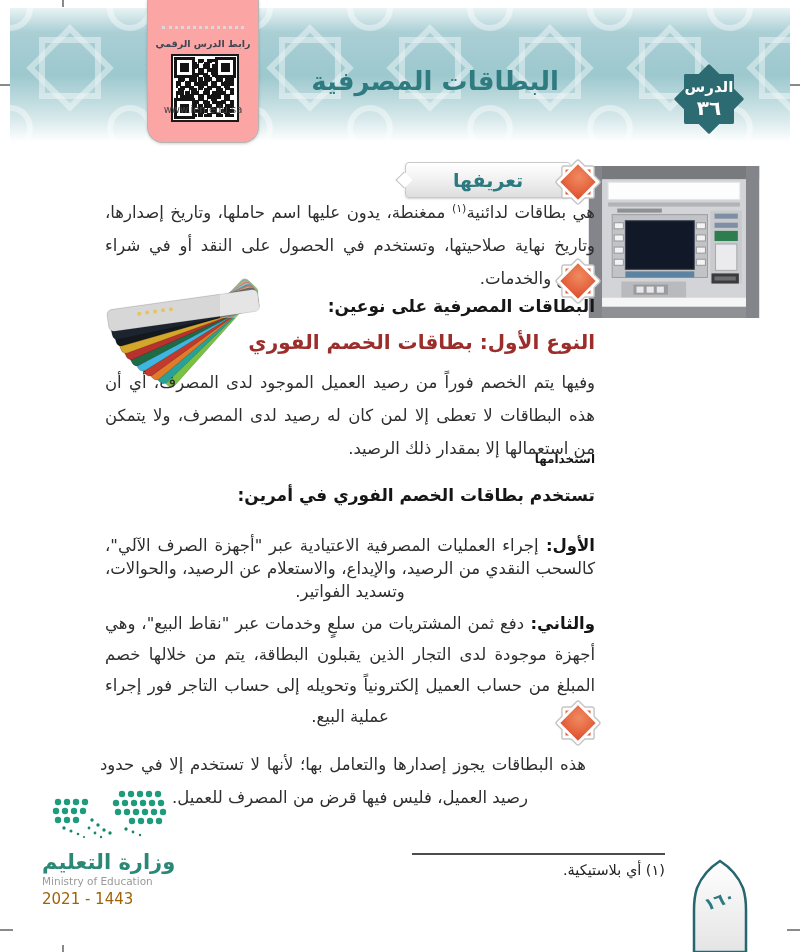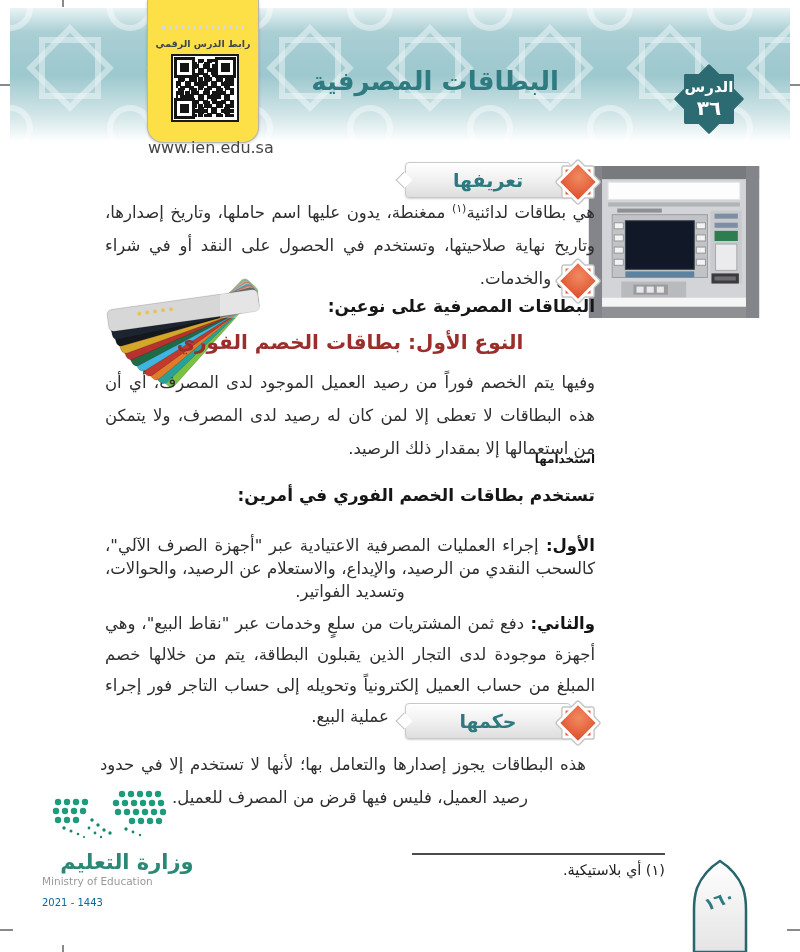--- a/index.html
+++ b/index.html
@@ -11,36 +11,36 @@
   .crop.h{width:13px;height:2px;}
   .crop.v{width:2px;height:7px;}
 
   
   .band{position:absolute;left:10px;top:8px;width:780px;height:134px;overflow:hidden;}
   .band svg{position:absolute;inset:0;}
   .page-title{position:absolute;left:240px;top:66px;width:390px;text-align:center;
       font-size:26px;font-weight:bold;color:#2e7b80;direction:rtl;z-index:3;}
 
   
-  .qr-tag{position:absolute;left:147px;top:0;width:110px;height:142px;background:#fde047;
+  .qr-tag{position:absolute;left:147px;top:0;width:110px;height:142px;background:#fca5a5;
       border:1px solid #b5b5b5;border-top:none;border-radius:0 0 16px 16px;z-index:4;
       box-shadow:0 1px 3px rgba(0,0,0,.18);}
   .qr-perf{position:absolute;left:14px;top:26px;width:82px;border-top:3px dotted #d9d9d9;}
   .qr-label{position:absolute;left:0;top:38px;width:100%;text-align:center;direction:rtl;
       font-size:9.5px;font-weight:bold;color:#3c4550;}
   .qr-code{position:absolute;left:23px;top:54px;width:64px;height:64px;background:#fff;
       border:2px solid #1a1a1a;}
   .qr-mod{position:absolute;inset:3px;
       background:
         conic-gradient(#141414 25%, transparent 0 50%, #141414 0 75%, transparent 0) 0 0/9px 9px,
         conic-gradient(transparent 25%, #141414 0 50%, transparent 0 75%, #141414 0) 2px 3px/13px 13px;}
   .qf{position:absolute;width:15px;height:15px;border:3px solid #141414;background:#fff;}
   .qf::after{content:"";position:absolute;inset:3px;background:#141414;}
   .qf.tl{left:1px;top:1px;} .qf.tr{right:1px;top:1px;} .qf.bl{left:1px;bottom:1px;}
-  .qr-url{position:absolute;left:0;top:138px;width:100%;text-align:center;font-size:16px;color:#444;}
+  .qr-url{position:absolute;left:0;top:104px;width:100%;text-align:center;font-size:10px;color:#444;}
 
   
   .lesson-badge{position:absolute;left:660px;top:50px;width:98px;height:98px;z-index:3;}
   .lesson-badge svg{position:absolute;inset:0;}
   .lb-text{position:absolute;inset:0;display:flex;flex-direction:column;align-items:center;
       justify-content:center;color:#fff;direction:rtl;z-index:2;}
   .lb-word{font-size:15px;font-weight:bold;line-height:18px;}
   .lb-num{font-size:20px;font-weight:bold;line-height:24px;}
 
   
@@ -55,34 +55,34 @@
   .sec-title{color:#2c7a80;font-weight:bold;font-size:19px;direction:rtl;}
   .sec-star{position:absolute;right:-10px;top:0;width:58px;height:58px;}
 
   
   .para{position:absolute;left:105px;width:490px;direction:rtl;text-align:justify;
       font-size:16.5px;line-height:33px;color:#2e2e2e;}
   .last-right{text-align-last:right;}
   .last-center{text-align-last:center;}
   .bold-line{position:absolute;left:105px;width:490px;direction:rtl;text-align:right;
       font-weight:bold;font-size:17px;color:#161616;}
-  .type-heading{position:absolute;left:105px;width:490px;direction:rtl;text-align:center;
+  .type-heading{position:absolute;left:105px;width:490px;direction:rtl;text-align:right;
       font-weight:bold;font-size:20px;color:#9b2d2a;}
   sup.fn{font-size:11px;line-height:0;}
   .ilabel{font-weight:bold;color:#141414;}
 
   
   .atm{position:absolute;left:588px;top:166px;width:172px;height:152px;}
   .cards{position:absolute;left:100px;top:258px;width:198px;height:136px;}
 
   
   .moe{position:absolute;left:42px;top:786px;width:170px;}
-  .moe-ar{font-size:21px;font-weight:bold;color:#2c8876;margin-top:2px;direction:rtl;text-align:center;}
+  .moe-ar{font-size:21px;font-weight:bold;color:#2c8876;margin-top:2px;direction:rtl;text-align:left;}
   .moe-en{font-size:10.5px;color:#9a9a9a;margin-top:1px;}
-  .moe-yr{font-size:10px;color:#0369a1;margin-top:10px;}
+  .moe-yr{font-size:15px;color:#a16207;margin-top:3px;}
 
   .fn-rule{position:absolute;left:412px;top:853px;width:253px;height:2px;background:#4c4c4c;}
   .fn-text{position:absolute;left:412px;top:862px;width:253px;direction:rtl;text-align:right;
       font-size:14.5px;color:#222;}
 
   .dome{position:absolute;left:688px;top:858px;width:64px;height:94px;}
 </style>
 </head>
 <body>
 
@@ -259,24 +259,20 @@
 
   <div class="para last-center" style="top:534px;line-height:23px">
     <span class="ilabel">الأول: </span><span>إجراء العمليات المصرفية الاعتيادية عبر "أجهزة الصرف الآلي"، كالسحب النقدي من الرصيد، والإيداع، والاستعلام عن الرصيد، والحوالات، وتسديد الفواتير.</span>
   </div>
 
   <div class="para last-center" style="top:608px;line-height:31px">
     <span class="ilabel">والثاني: </span><span>دفع ثمن المشتريات من سلعٍ وخدمات عبر "نقاط البيع"، وهي أجهزة موجودة لدى التجار الذين يقبلون البطاقة، يتم من خلالها خصم المبلغ من حساب العميل إلكترونياً وتحويله إلى حساب التاجر فور إجراء عملية البيع.</span>
   </div>
 
   <div class="sec" style="top:694px">
-    <div class="sec-bar">
-      <span class="sec-chevron"></span>
-      <span class="sec-title">حكمها</span>
-    </div>
     <svg class="sec-star" viewBox="0 0 100 100">
       <use href="#star8" fill="#ededed" stroke="#c6c6c6" stroke-width="10" stroke-linejoin="round"></use>
       <use href="#star8" fill="url(#orangeGrad)" stroke="#ffffff" stroke-width="5" stroke-linejoin="round"></use>
     </svg>
   </div>
 
   <div class="para last-center" style="top:748px;left:100px;width:500px;text-indent:14px">هذه البطاقات يجوز إصدارها والتعامل بها؛ لأنها لا تستخدم إلا في حدود رصيد العميل، فليس فيها قرض من المصرف للعميل.</div>
 
   <div class="moe">
     <svg width="132" height="58" viewBox="0 0 132 58">

